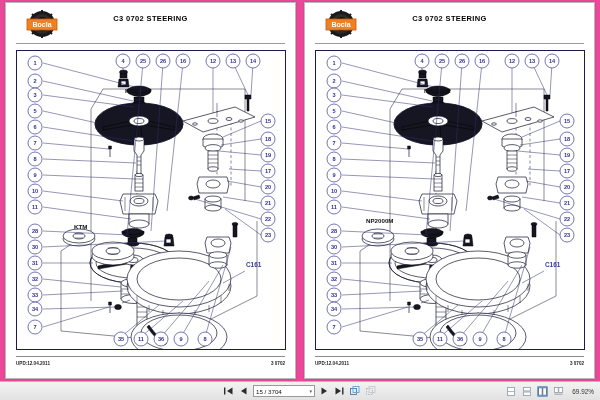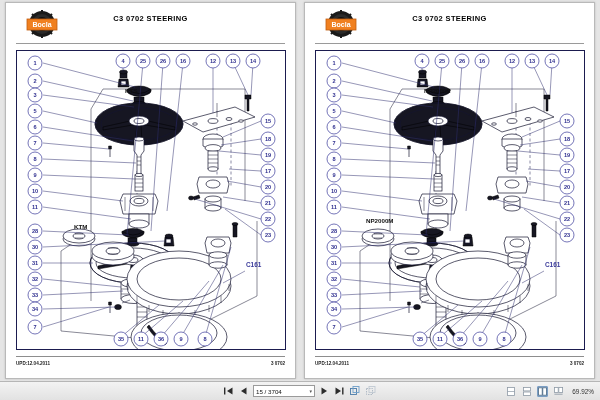--- a/index.html
+++ b/index.html
@@ -8,21 +8,21 @@
     width: 600px; height: 400px;
     overflow: hidden;
     background: #ffffff;
     font-family: "Liberation Sans", sans-serif;
   }
   #app { position: relative; width: 600px; height: 400px; background: #ffffff; }
 
   
   .viewer {
     position: absolute; left: 0; top: 0; width: 600px; height: 381px;
-    background: #e5e5e5;
+    background: #ec4899;
     display: flex; align-items: flex-start; justify-content: center;
     gap: 8px; padding-top: 2px;
   }
 
   .page {
     position: relative;
     width: 291px; height: 377px;
     background: #fff;
     border: 1px solid #b9b9b9;
     box-shadow: 0 0 2px rgba(0,0,0,0.18);

